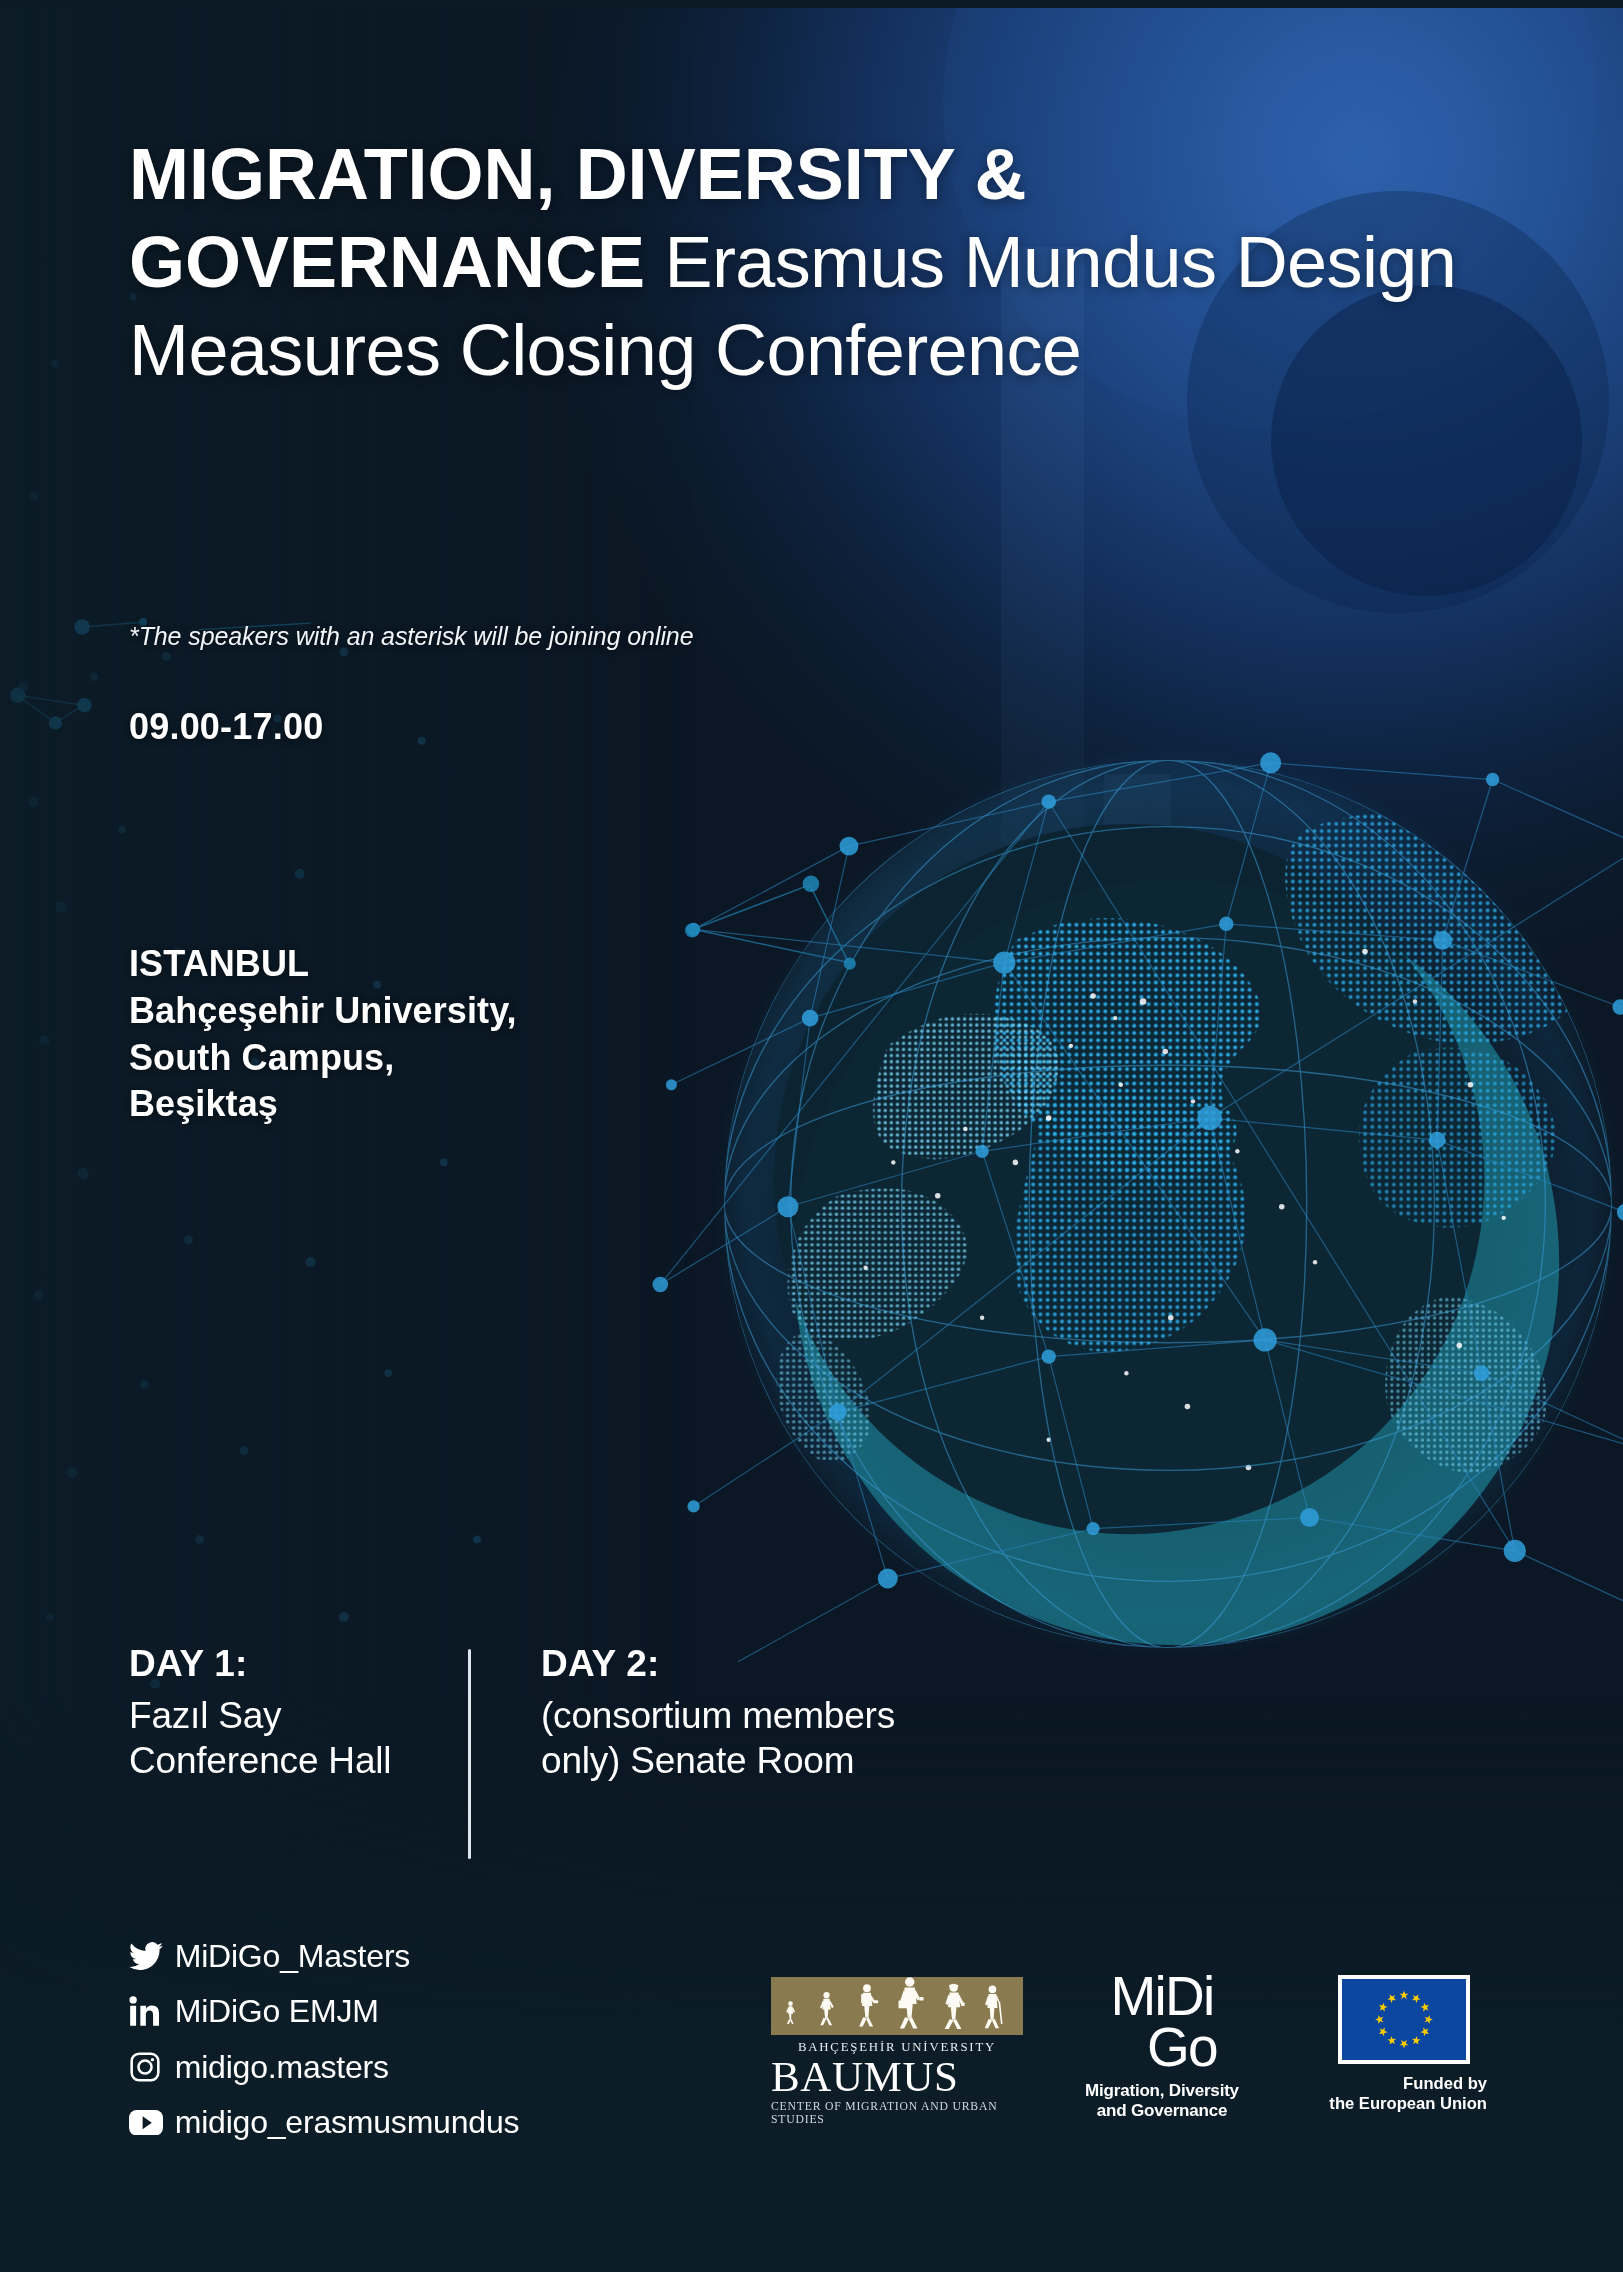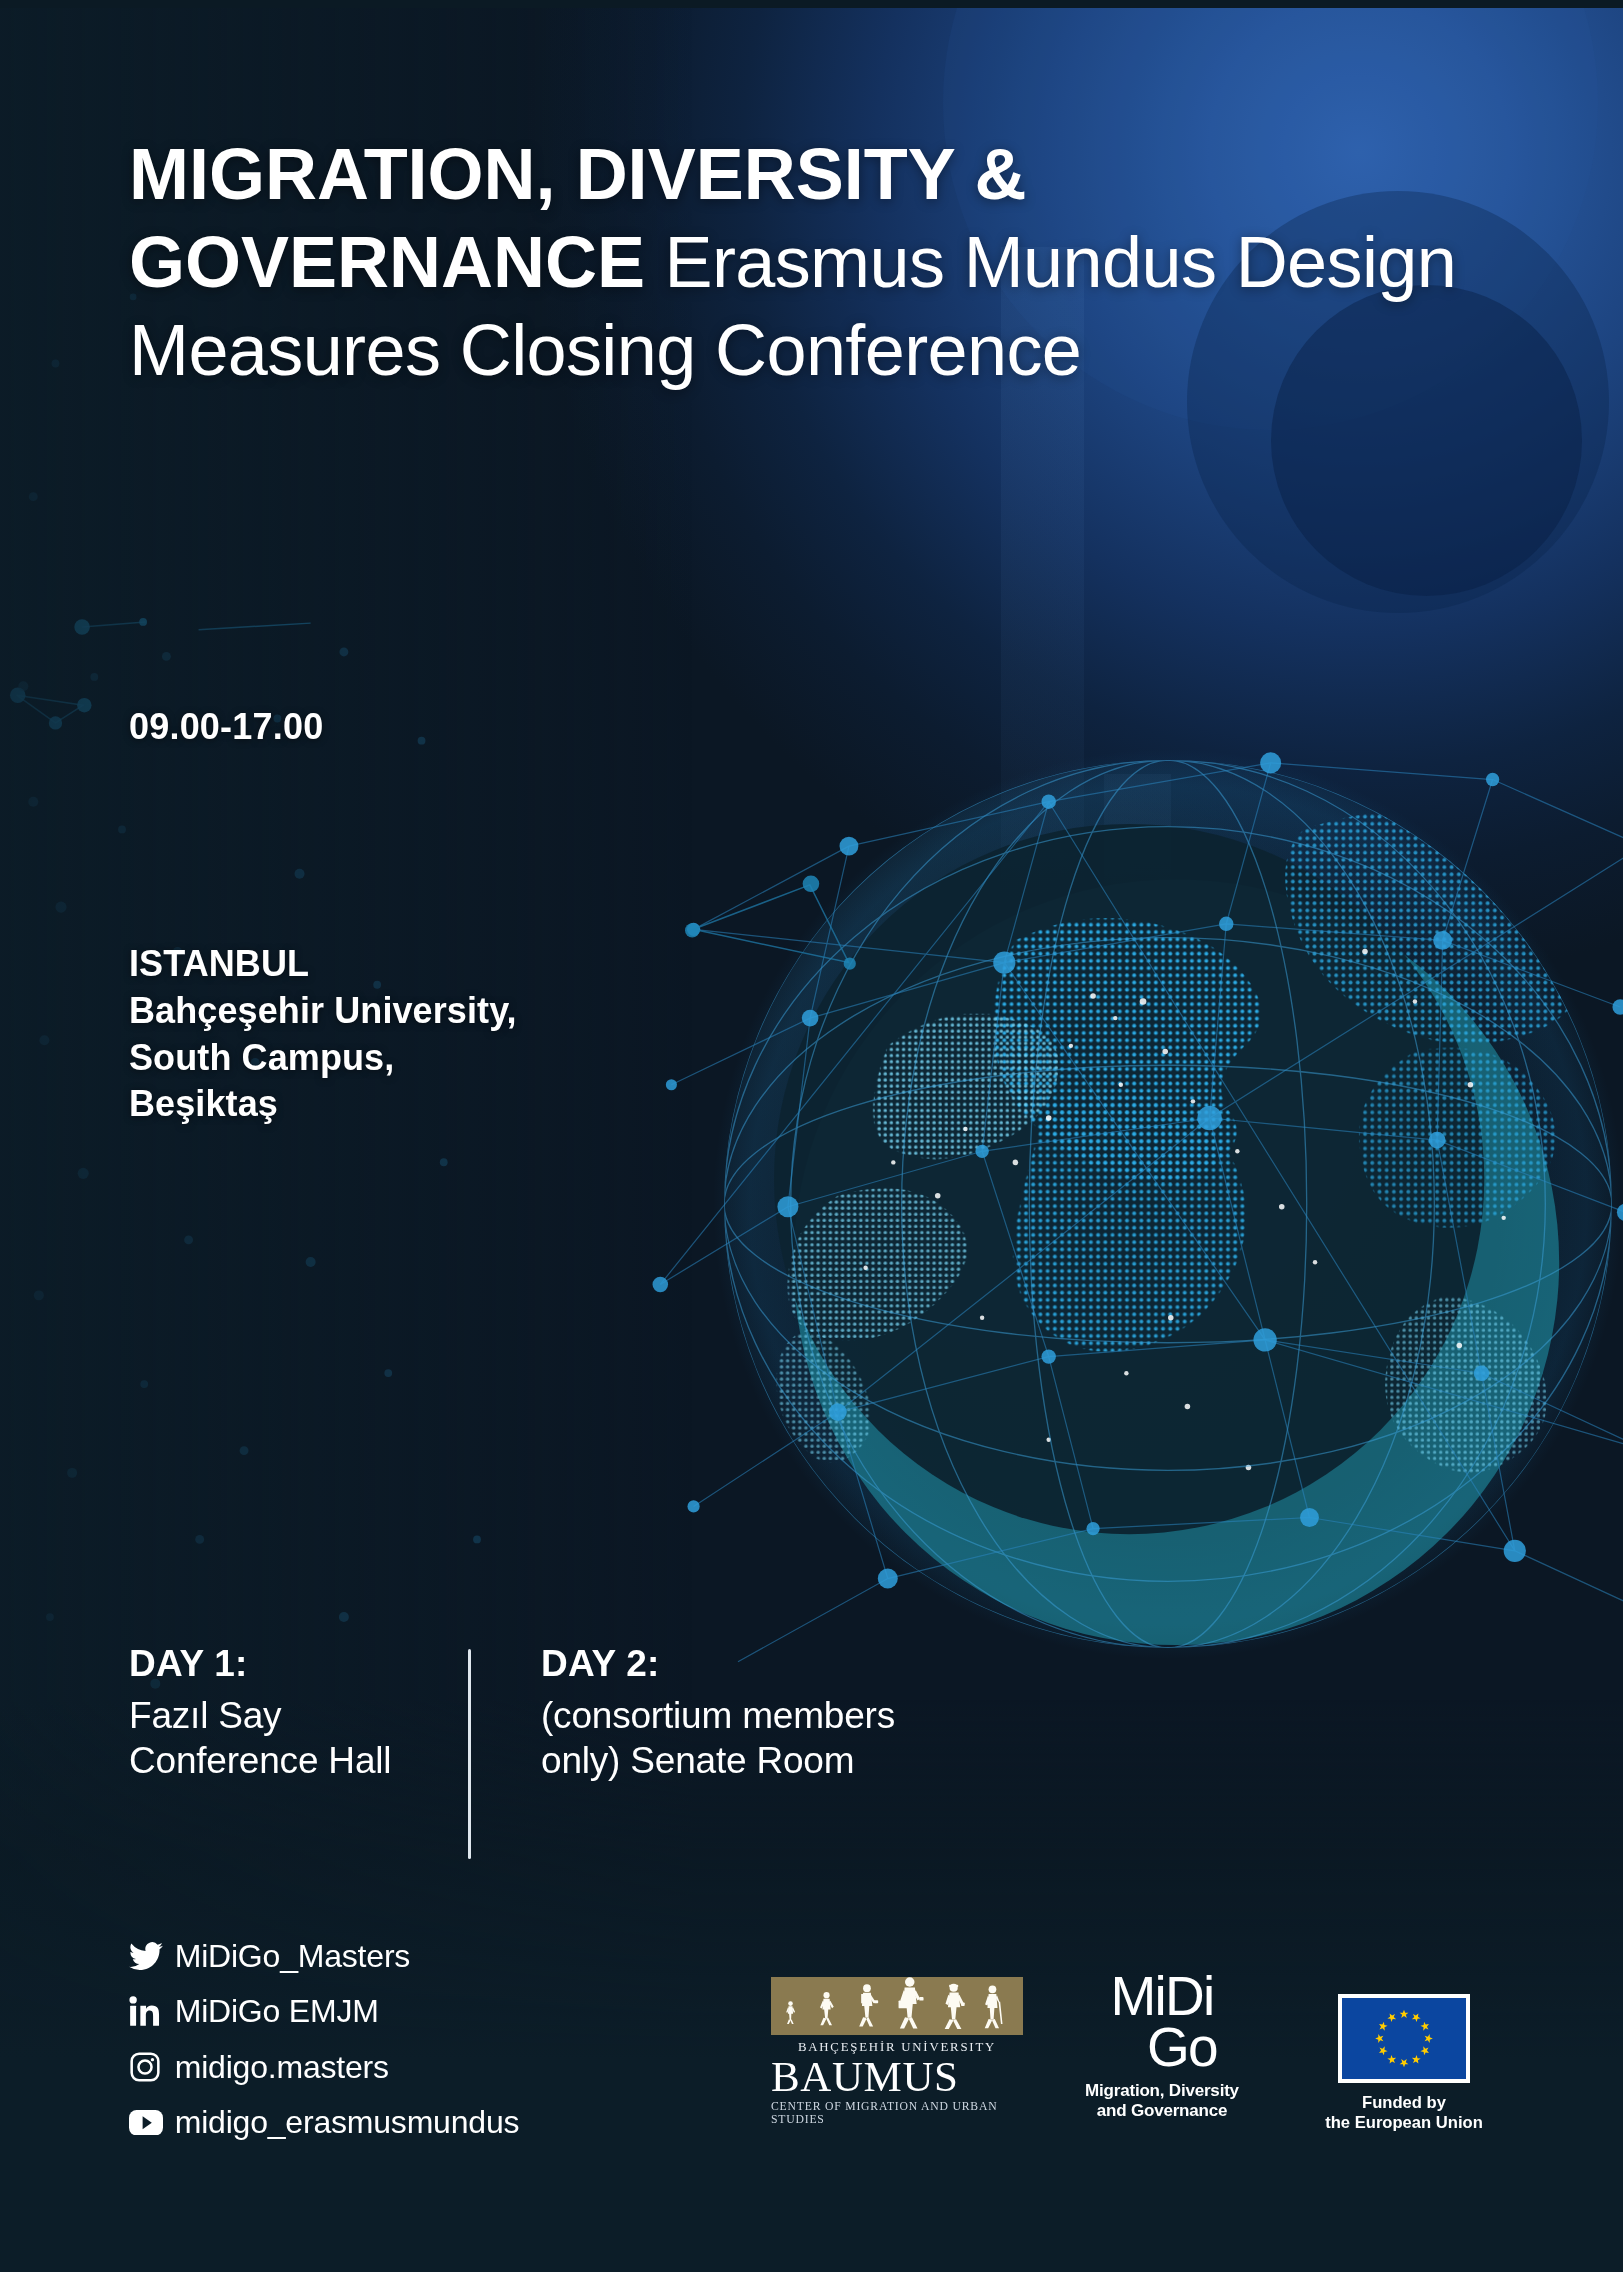--- a/index.html
+++ b/index.html
@@ -134,21 +134,21 @@
     width:252px; margin-top:2.8px;
     font-family:"Liberation Serif", serif;
     font-size:11.7px; letter-spacing:0.8px; color:#cfd8e2; font-weight:400;
   }
 
   #midigo { position:absolute; left:308px; top:4.4px; width:166px; text-align:center; }
   #midigo-1 { font-size:55px; font-weight:400; line-height:.92; letter-spacing:-1.7px; color:#fff; }
   #midigo-2 { font-size:55px; font-weight:400; line-height:.94; letter-spacing:-1.7px; color:#fff; margin-left:40px; }
   #midigo-tag { margin-top:7.8px; font-size:17px; font-weight:700; line-height:1.12; letter-spacing:-0.2px; color:#fff; }
 
-  #eu { position:absolute; left:550px; top:27px; width:166px; text-align:center; }
+  #eu { position:absolute; left:550px; top:8px; width:166px; text-align:right; }
   #eu-flag-box {
     width:132px; height:89px; background:#ffffff; padding:3.9px;
     margin:0 auto;
   }
   #eu-flag { width:124px; height:81px; background:#0b46a0; position:relative; }
   #eu-cap { margin-top:10px; font-size:16.6px; font-weight:700; line-height:1.18; color:#ffffff; }
 </style>
 </head>
 <body>
 
@@ -349,20 +349,21 @@
     </svg>
   </div>
 
   <div id="vignette-left"></div>
   <div id="vignette-bottom"></div>
 
   <div id="content">
 
     <h1 id="title"><span class="hv">MIGRATION, DIVERSITY &amp; GOVERNANCE</span><span> Erasmus Mundus Design Measures Closing Conference</span></h1>
 
+    <div id="note">*The speakers with an asterisk will be joining online</div>
 
     <div id="dates">
       <div>09.00-17.00</div>
     </div>
 
     <div id="venue">
       <div>ISTANBUL</div>
       <div>Bahçeşehir University,</div>
       <div>South Campus,</div>
       <div>Beşiktaş</div>

